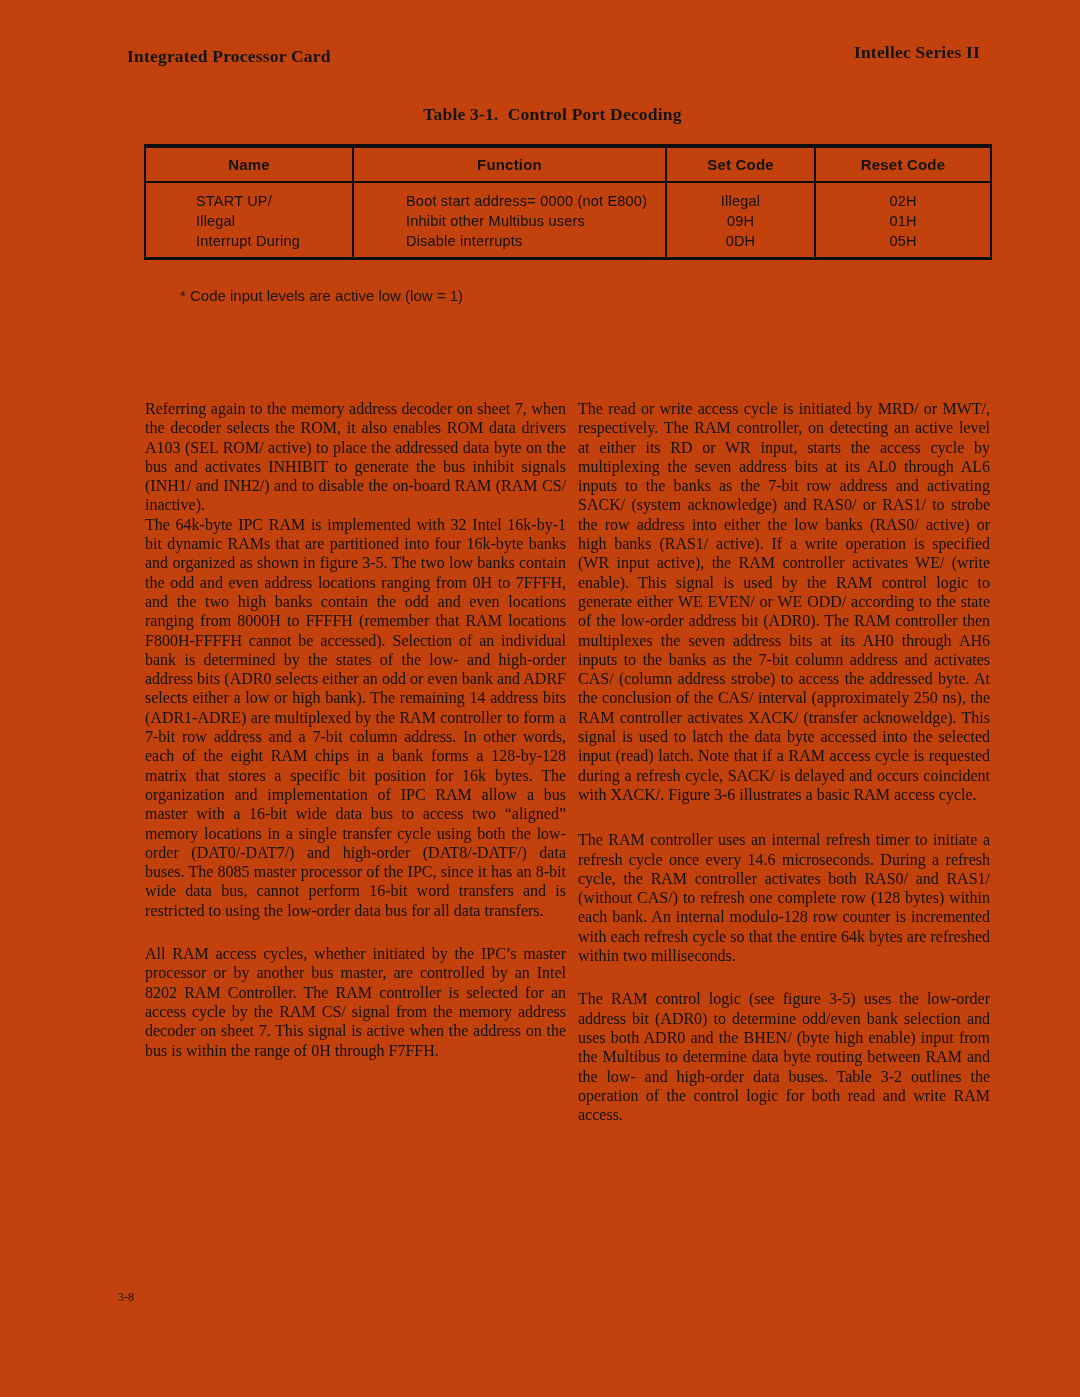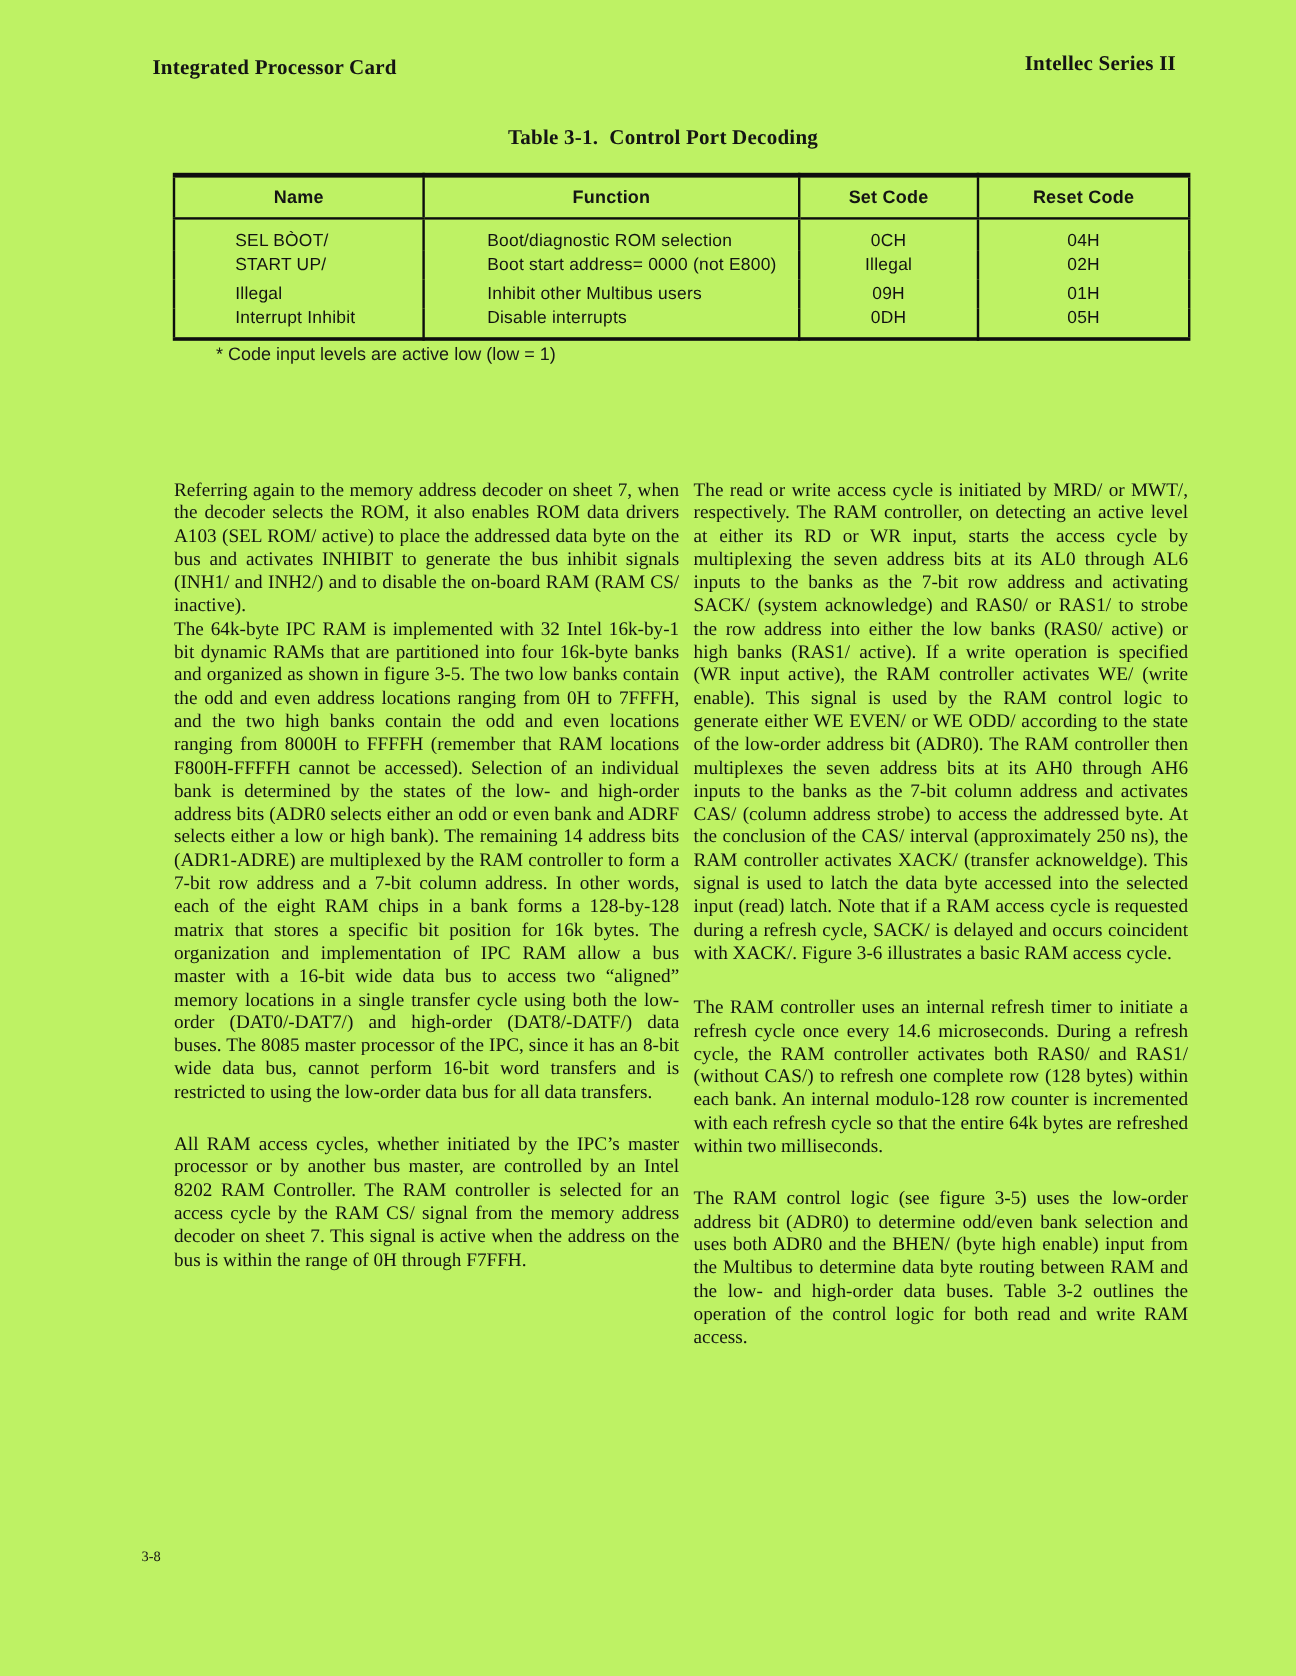--- a/index.html
+++ b/index.html
@@ -1,20 +1,20 @@
 <!DOCTYPE html>
 <html><head>
 <meta charset="utf-8">
 <style>
   * { margin:0; padding:0; box-sizing:border-box; }
   html,body { background:#e8e8e8; }
   .page {
     position:relative;
     width:1080px; height:1397px;
-    background:#bef264;
+    background:#c2410c;
     color:#141414;
     overflow:hidden;
     font-family:"Liberation Serif", serif;
   }
   .running-header-left {
     position:absolute; left:127px; top:46px;
     font-size:17.5px; font-weight:bold; letter-spacing:.2px;
   }
   .running-header-right {
     position:absolute; right:100px; top:42px;
@@ -92,39 +92,33 @@
     <thead>
       <tr>
         <th>Name</th>
         <th>Function</th>
         <th>Set Code</th>
         <th>Reset Code</th>
       </tr>
     </thead>
     <tbody>
       <tr>
-        <td class="c-name">SEL BÒOT/</td>
-        <td class="c-func">Boot/diagnostic ROM selection</td>
-        <td class="c-set">0CH</td>
-        <td class="c-reset">04H</td>
-      </tr>
-      <tr>
         <td class="c-name">START UP/</td>
         <td class="c-func">Boot start address= 0000 (not E800)</td>
         <td class="c-set">Illegal</td>
         <td class="c-reset">02H</td>
       </tr>
       <tr>
         <td class="c-name">Illegal</td>
         <td class="c-func">Inhibit other Multibus users</td>
         <td class="c-set">09H</td>
         <td class="c-reset">01H</td>
       </tr>
       <tr>
-        <td class="c-name">Interrupt Inhibit</td>
+        <td class="c-name">Interrupt During</td>
         <td class="c-func">Disable interrupts</td>
         <td class="c-set">0DH</td>
         <td class="c-reset">05H</td>
       </tr>
     </tbody>
   </table>
 
   <div class="footnote">* Code input levels are active low (low = 1)</div>
 
   <div class="col col-left">

